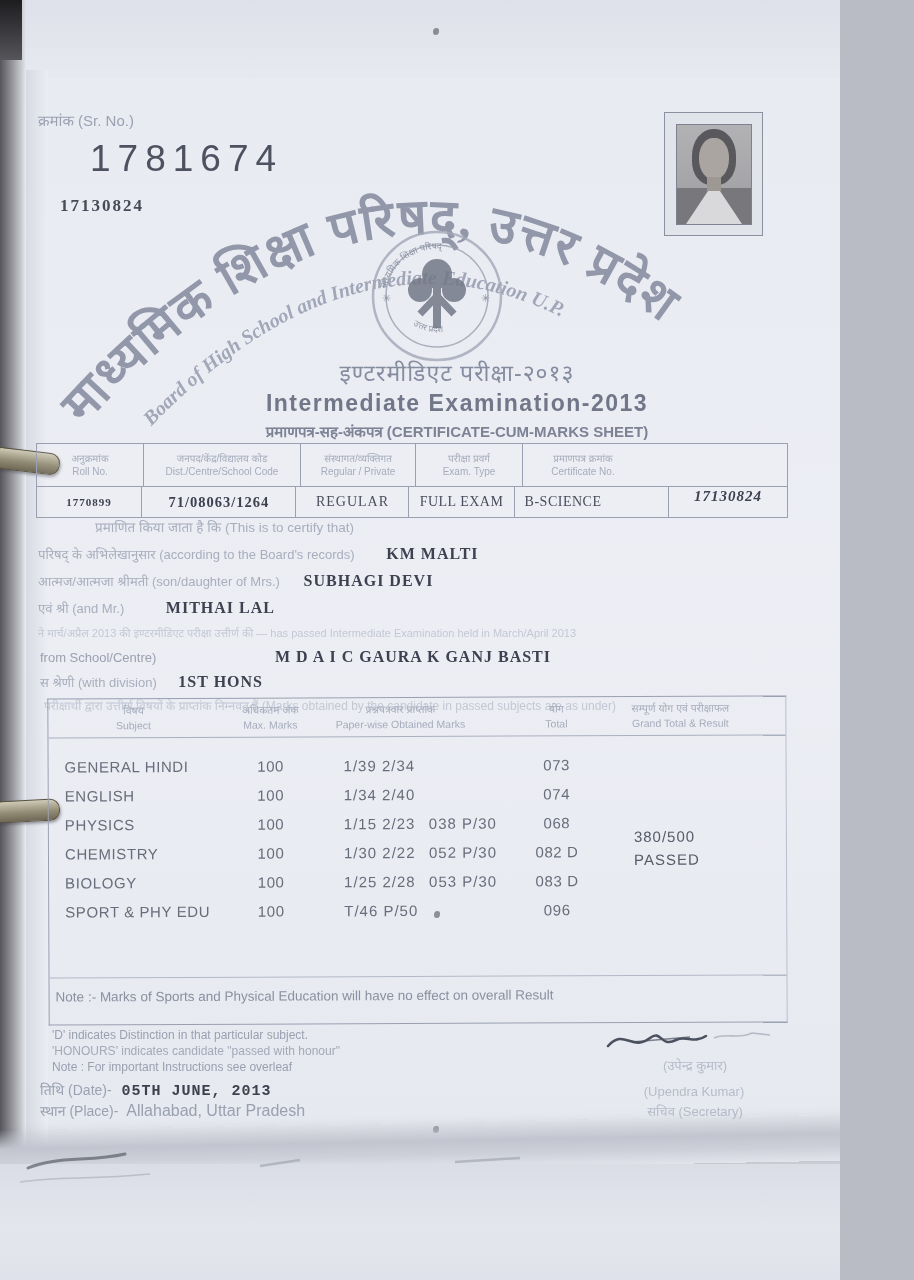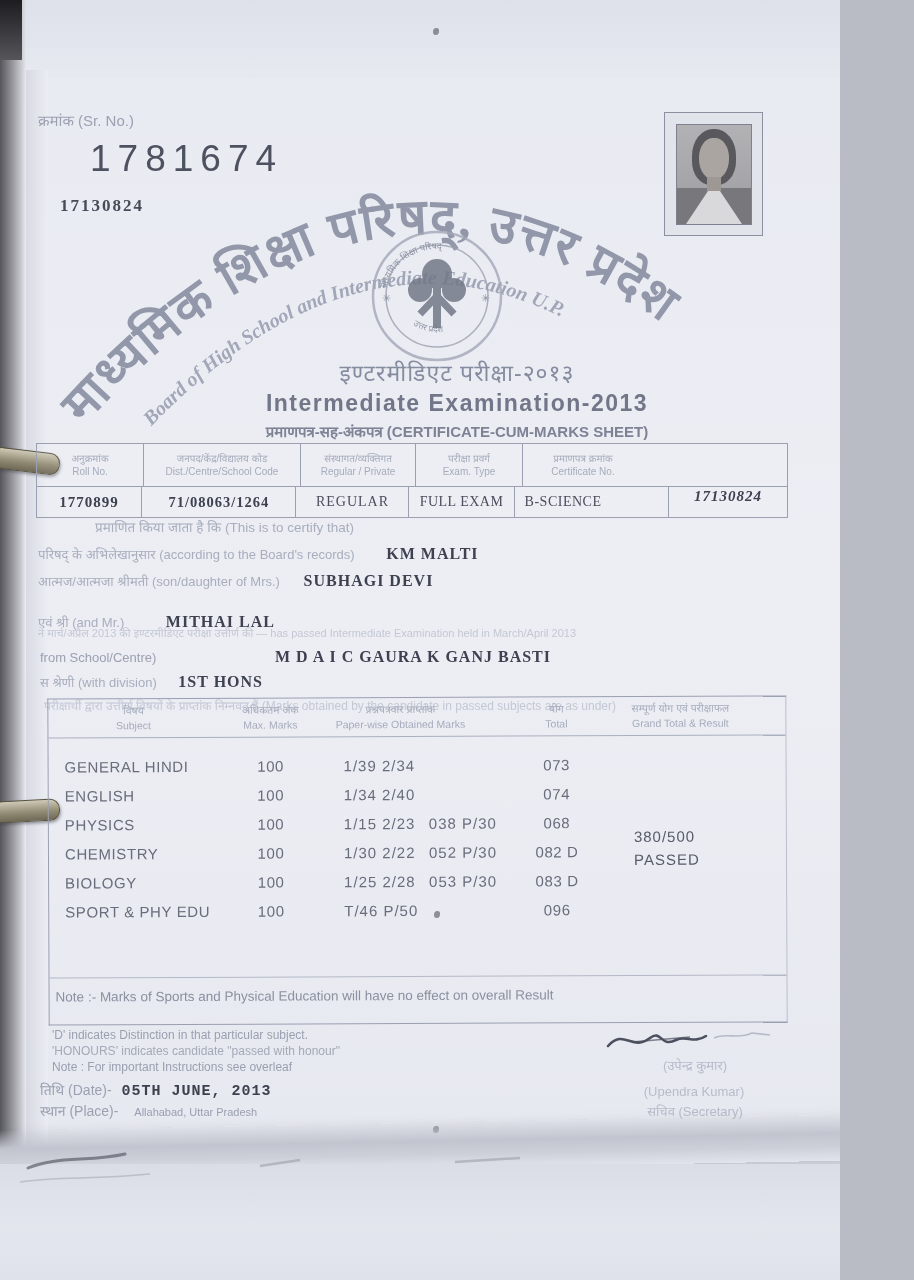--- a/index.html
+++ b/index.html
@@ -148,42 +148,42 @@
       <div class="icell" style="width:106px;">
         <span>परीक्षा प्रवर्ग</span>
           <span>Exam. Type</span>
       </div>
       <div class="icell" style="width:120px;">
         <span>प्रमाणपत्र क्रमांक</span>
           <span>Certificate No.</span>
       </div>
     </div>
     <div class="info-vrow">
-      <div class="vcell typed" style="width:106px;font-size:15px;">1770899</div>
+      <div class="vcell typed" style="width:106px;font-size:11px;">1770899</div>
       <div class="vcell typed" style="width:156px;font-size:14.5px;">71/08063/1264</div>
       <div class="vcell" style="width:114px;font-family:'Liberation Serif',serif;font-size:14px;color:#4a4e5c;letter-spacing:1px;">REGULAR</div>
       <div class="vcell" style="width:106px;font-family:'Liberation Serif',serif;font-size:14px;color:#4a4e5c;letter-spacing:.5px;">FULL EXAM</div>
       <div class="vcell" style="width:146px;font-family:'Liberation Serif',serif;font-size:14px;color:#4a4e5c;letter-spacing:.5px;justify-content:flex-start;padding-left:10px;">B-SCIENCE</div>
       <div class="vcell typed" style="width:120px;font-size:15px;font-style:italic;align-items:flex-start;padding-top:1px;">17130824</div>
     </div>
   </div>
 
   <div class="line hindi-faint" style="left:95px;top:518px;font-size:13.5px;">प्रमाणित किया जाता है कि (This is to certify that)</div>
 
   <div class="line" style="left:38px;top:545px;">
     <span class="hindi-faint">परिषद् के अभिलेखानुसार (according to the Board's records)</span>
     <span class="typed" style="font-size:16px;margin-left:28px;">KM  MALTI</span>
   </div>
 
   <div class="line" style="left:38px;top:572px;">
     <span class="hindi-faint">आत्मज/आत्मजा श्रीमती (son/daughter of Mrs.)</span>
     <span class="typed" style="font-size:16px;margin-left:20px;">SUBHAGI DEVI</span>
   </div>
 
-  <div class="line" style="left:38px;top:599px;margin-top:14px;">
+  <div class="line" style="left:38px;top:599px;">
     <span class="hindi-faint">एवं श्री (and Mr.)</span>
     <span class="typed" style="font-size:16px;margin-left:38px;">MITHAI LAL</span>
   </div>
 
   <div class="line" style="left:38px;top:625px;font-size:11px;color:#c3c8d4;">ने मार्च/अप्रैल 2013 की इण्टरमीडिएट परीक्षा उत्तीर्ण की — has passed Intermediate Examination held in March/April 2013</div>
 
   <div class="line" style="left:40px;top:648px;">
     <span class="faded2" style="font-size:13px;">from School/Centre)</span>
     <span class="typed" style="font-size:16px;margin-left:115px;">M D A I C GAURA K GANJ BASTI</span>
   </div>
@@ -284,21 +284,21 @@
   <div class="abs sig-block" style="left:620px;top:1056px;width:150px;">(उपेन्द्र कुमार)</div>
   <div class="abs sig-block" style="left:614px;top:1084px;width:160px;">(Upendra Kumar)</div>
   <div class="abs sig-block" style="left:620px;top:1102px;width:150px;">सचिव (Secretary)</div>
 
   <div class="abs" style="left:40px;top:1080px;font-size:14px;">
     <span class="faded2">तिथि (Date)-</span>
     <span style="font-family:'Liberation Mono',monospace;font-weight:bold;font-size:15px;color:#3d414d;margin-left:6px;letter-spacing:1px;">05TH JUNE, 2013</span>
   </div>
   <div class="abs" style="left:40px;top:1101px;font-size:14px;">
     <span class="faded2">स्थान (Place)-</span>
-    <span style="color:#9aa0b0;margin-left:12px;font-size:11px;">Allahabad, Uttar Pradesh</span>
+    <span style="color:#9aa0b0;margin-left:4px;font-size:16px;">Allahabad, Uttar Pradesh</span>
   </div>
 
   <div class="abs bottom-band"></div>
   <div class="abs bottom-paper"></div>
   <svg class="abs" style="left:0;top:1140px;" width="560" height="70">
     <path d="M 28,28 C 55,16 90,22 125,14" fill="none" stroke="#5b5f6b" stroke-width="3" opacity=".7" stroke-linecap="round"></path>
     <path d="M 20,42 C 60,36 90,40 150,34" fill="none" stroke="#9ba0ac" stroke-width="1.5" opacity=".5"></path>
     <path d="M 455,22 L 520,18 M 260,26 L 300,20" fill="none" stroke="#8e93a0" stroke-width="2.5" opacity=".5"></path>
   </svg>
 

